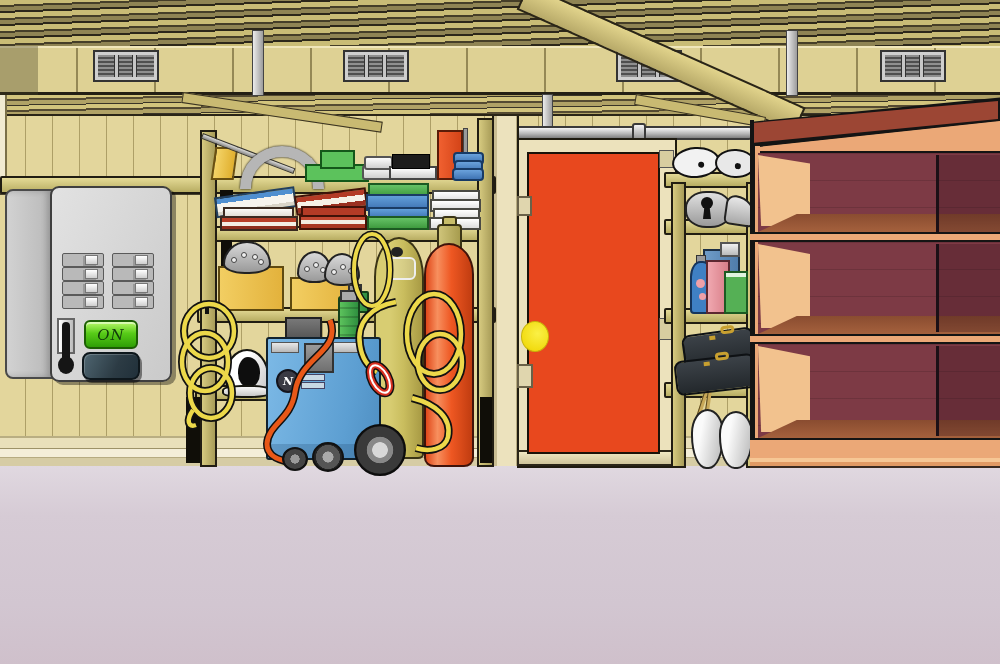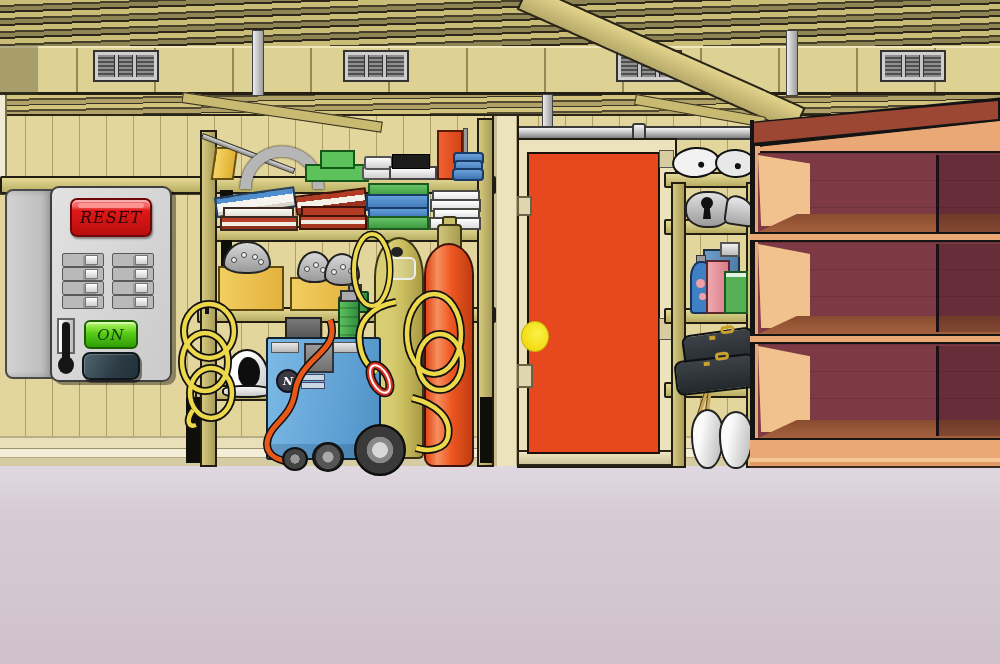--- a/index.html
+++ b/index.html
@@ -303,24 +303,20 @@
 
   <div class="a bc" style="left:936px;top:155px;width:3px;height:77px;background:#1c1016"></div>
   <div class="a bc" style="left:939px;top:155px;width:61px;height:77px;background:rgba(46,16,26,.28)"></div>
   <div class="a bc" style="left:936px;top:244px;width:3px;height:88px;background:#1c1016"></div>
   <div class="a bc" style="left:939px;top:244px;width:61px;height:88px;background:rgba(46,16,26,.28)"></div>
   <div class="a bc" style="left:936px;top:346px;width:3px;height:90px;background:#1c1016"></div>
   <div class="a bc" style="left:939px;top:346px;width:61px;height:90px;background:rgba(46,16,26,.28)"></div>
 
   <div class="a" style="left:5px;top:189px;width:48px;height:190px;z-index:30;background:linear-gradient(90deg,#d2d2d2,#b9b9b9);border:2px solid #4a4a4a;border-radius:8px 0 0 8px;box-shadow:inset -4px 0 6px rgba(0,0,0,.2)"></div>
   <div class="a" style="left:50px;top:186px;width:122px;height:196px;z-index:30;background:linear-gradient(115deg,#e2e2e2,#cacaca);border:2px solid #3f3f3f;border-radius:9px;box-shadow:4px 3px 0 rgba(10,10,10,.4)"></div>
-  <div class="a serif-it" style="left:70px;top:198px;width:82px;height:39px;z-index:31;background:linear-gradient(#f46a6a 0 6px,#e01818 30%,#b80e0e);border:2px solid #6e0808;border-radius:7px;box-shadow:inset 0 2px 0 rgba(255,255,255,.45),1px 2px 2px rgba(0,0,0,.4);color:#2a0202;font-size:16px;display:flex;align-items:center;justify-content:center;letter-spacing:1px">
-    <span class="a" style="left:6px;top:3px;width:66px;height:5px;background:rgba(255,160,160,.8);border-radius:4px"></span>
-    <span>RESET</span>
-  </div>
   <div class="sw" style="left:62px;top:253px"></div>
   <div class="sw" style="left:62px;top:267px"></div>
   <div class="sw" style="left:62px;top:281px"></div>
   <div class="sw" style="left:62px;top:295px"></div>
   <div class="sw" style="left:112px;top:253px"></div>
   <div class="sw" style="left:112px;top:267px"></div>
   <div class="sw" style="left:112px;top:281px"></div>
   <div class="sw" style="left:112px;top:295px"></div>
   <div class="a" style="left:57px;top:318px;width:18px;height:36px;z-index:31;background:linear-gradient(90deg,#fff,#bbb);border:2px solid #666"></div>
   <div class="a" style="left:62px;top:322px;width:8px;height:40px;z-index:32;background:#151515;border-radius:4px"></div>

